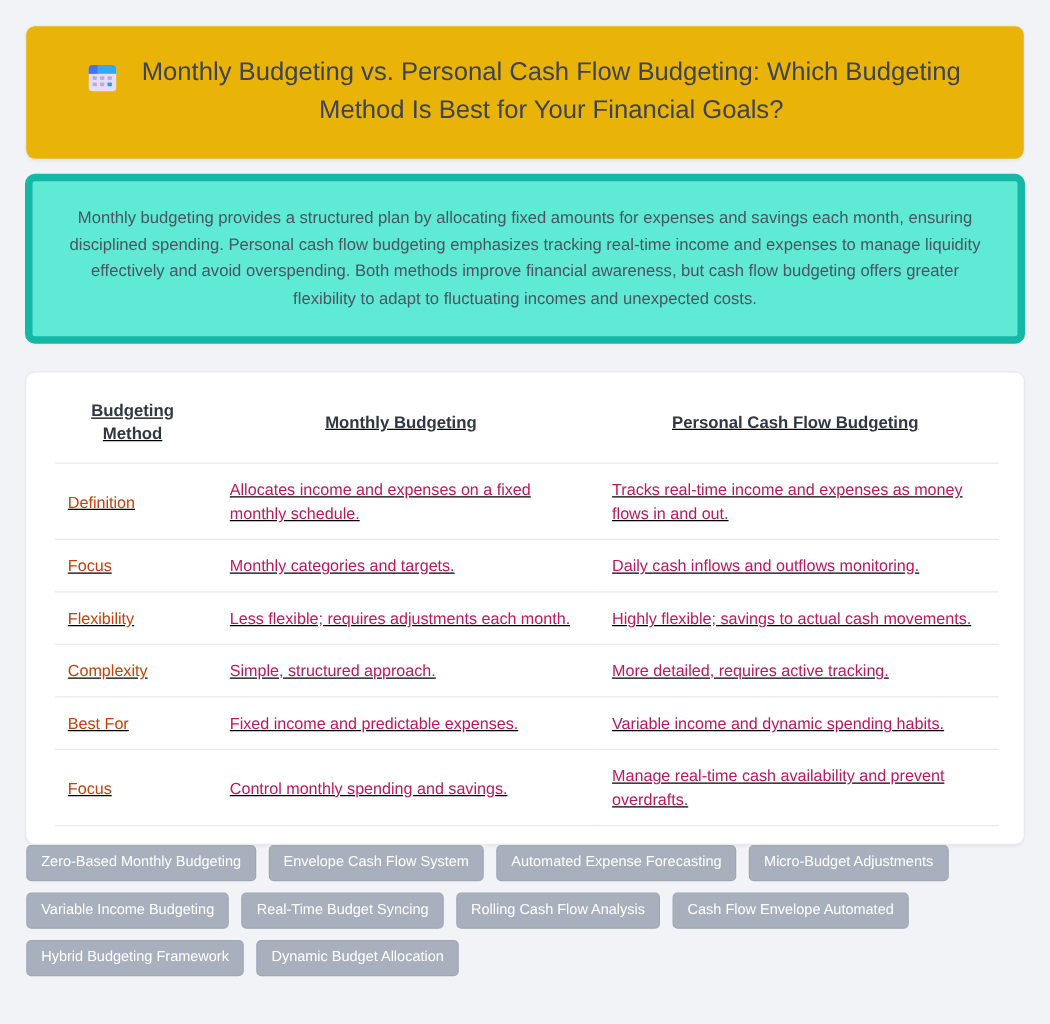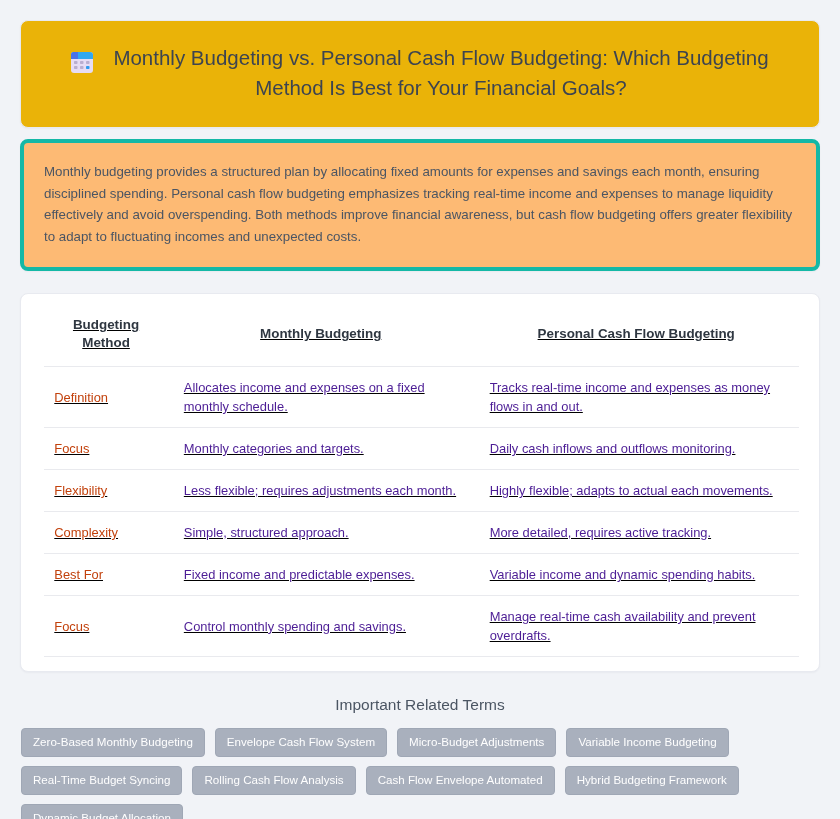--- a/index.html
+++ b/index.html
@@ -43,25 +43,26 @@
     color: #3d4450;
     font-weight: 400;
     text-align: center;
     max-width: 660px;
     margin: 0;
   }
 
   
   .desc-card {
     margin-top: 11px;
-    background: #fdba74;
-    border: 4px solid #14b8a6;
+    background: #5eead4;
+    border: 6px solid #14b8a6;
     border-radius: 8px;
     padding: 18px 20px 20px 20px;
     box-shadow: 0 1px 2px rgba(16,24,40,0.04);
+    text-align: center;
   }
   .desc-text {
     font-size: 13.3px;
     line-height: 21.5px;
     color: #4b5563;
     margin: 0;
   }
 
   
   .table-card {
@@ -94,21 +95,21 @@
     color: #2f3741;
     text-align: center;
     padding: 8px 10px 14px 10px;
     line-height: 18px;
   }
   table.cmp thead th.c-attr { padding-left: 6px; padding-right: 6px; }
 
   table.cmp tbody td {
     font-size: 12.9px;
     line-height: 19px;
-    color: #4c1d95;
+    color: #be185d;
     padding: 11px 14px 11px 12px;
   }
   table.cmp tbody td.c-attr {
     padding-left: 10px;
     color: #c2410c;
   }
   table.cmp tbody td.c-a { padding-left: 16px; }
   table.cmp tbody td.c-b { padding-left: 16px; }
 
   
@@ -185,21 +186,21 @@
           <td class="spacer-l"></td>
           <td class="c-attr">Focus</td>
           <td class="c-a">Monthly categories and targets.</td>
           <td class="c-b">Daily cash inflows and outflows monitoring.</td>
           <td class="spacer-r"></td>
         </tr>
         <tr>
           <td class="spacer-l"></td>
           <td class="c-attr">Flexibility</td>
           <td class="c-a">Less flexible; requires adjustments each month.</td>
-          <td class="c-b">Highly flexible; adapts to actual each movements.</td>
+          <td class="c-b">Highly flexible; savings to actual cash movements.</td>
           <td class="spacer-r"></td>
         </tr>
         <tr>
           <td class="spacer-l"></td>
           <td class="c-attr">Complexity</td>
           <td class="c-a">Simple, structured approach.</td>
           <td class="c-b">More detailed, requires active tracking.</td>
           <td class="spacer-r"></td>
         </tr>
         <tr>
@@ -213,24 +214,24 @@
           <td class="spacer-l"></td>
           <td class="c-attr">Focus</td>
           <td class="c-a">Control monthly spending and savings.</td>
           <td class="c-b">Manage real-time cash availability and prevent overdrafts.</td>
           <td class="spacer-r"></td>
         </tr>
       </tbody>
     </table>
   </div>
 
-  <h2 class="terms-heading">Important Related Terms</h2>
   <div class="tag-wrap">
     <span class="tag">Zero-Based Monthly Budgeting</span>
     <span class="tag">Envelope Cash Flow System</span>
+    <span class="tag">Automated Expense Forecasting</span>
     <span class="tag">Micro-Budget Adjustments</span>
     <span class="tag">Variable Income Budgeting</span>
     <span class="tag">Real-Time Budget Syncing</span>
     <span class="tag">Rolling Cash Flow Analysis</span>
     <span class="tag">Cash Flow Envelope Automated</span>
     <span class="tag">Hybrid Budgeting Framework</span>
     <span class="tag">Dynamic Budget Allocation</span>
   </div>
 
 </div>

